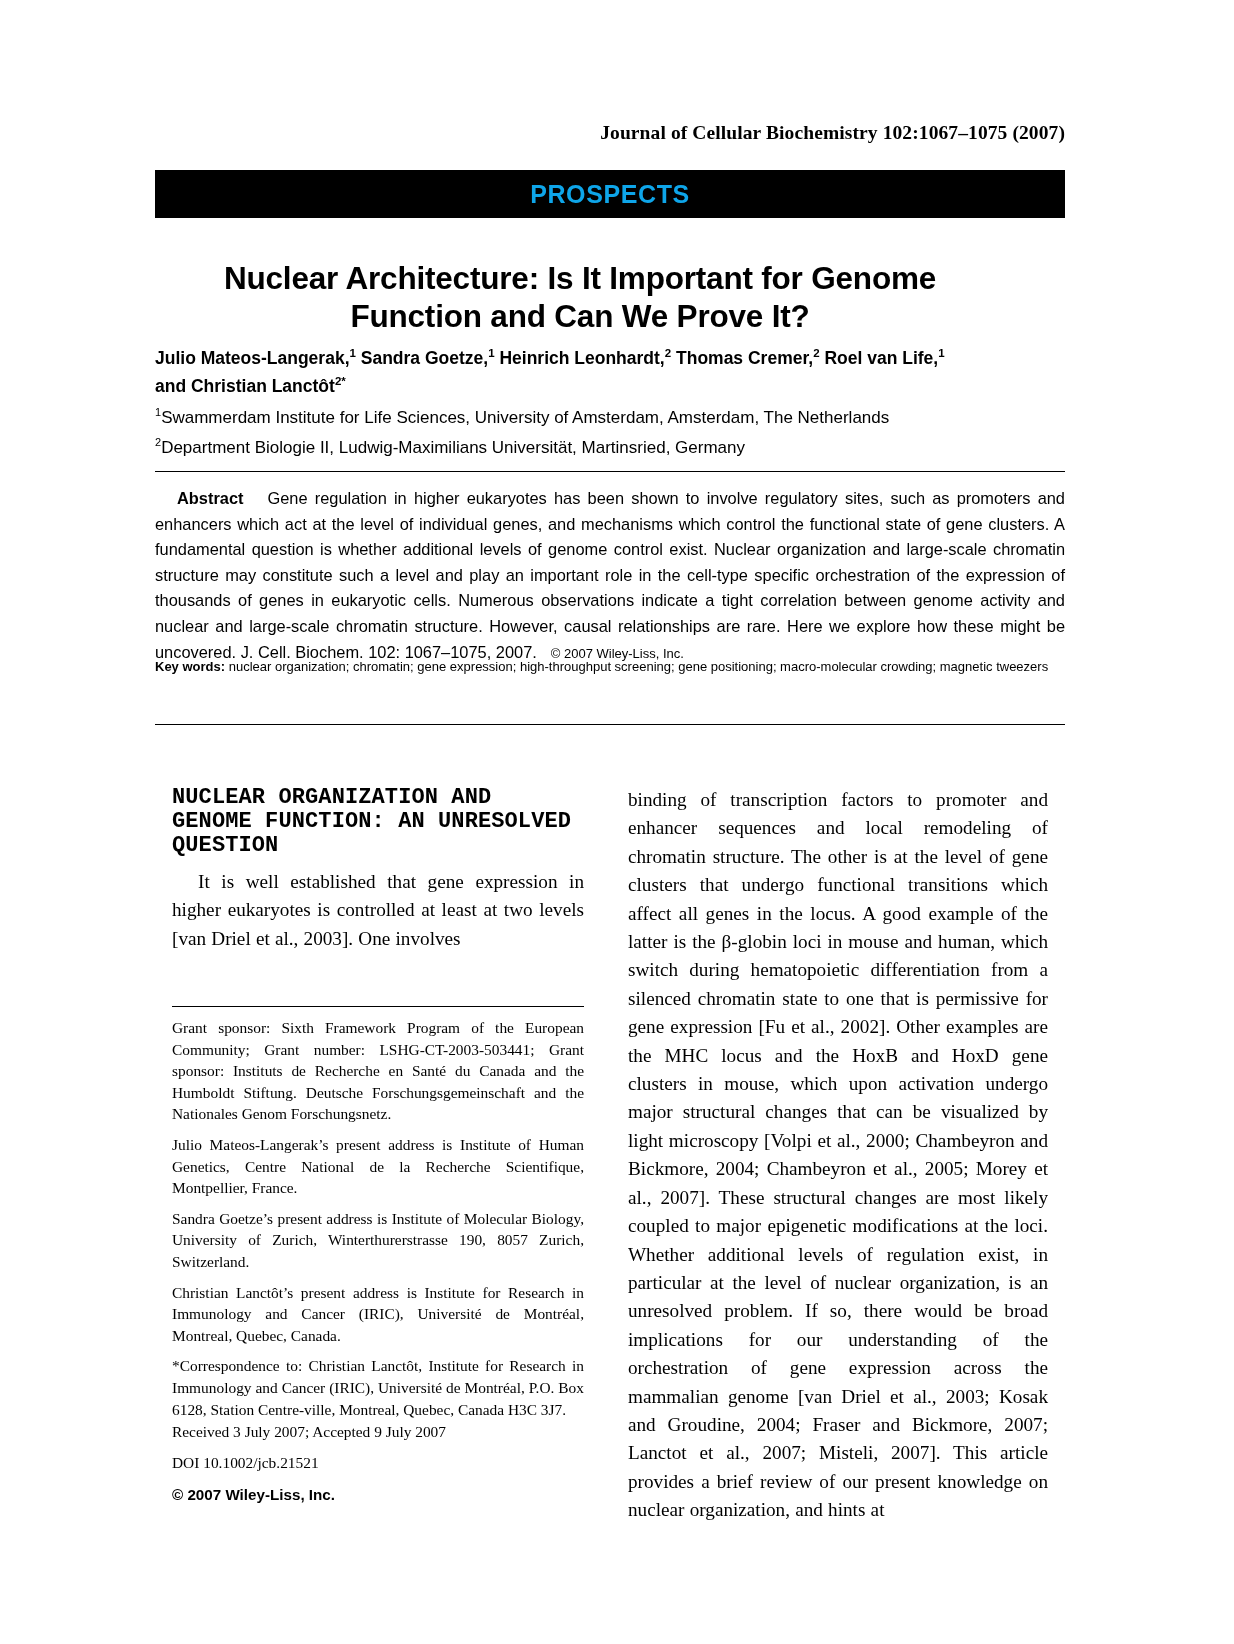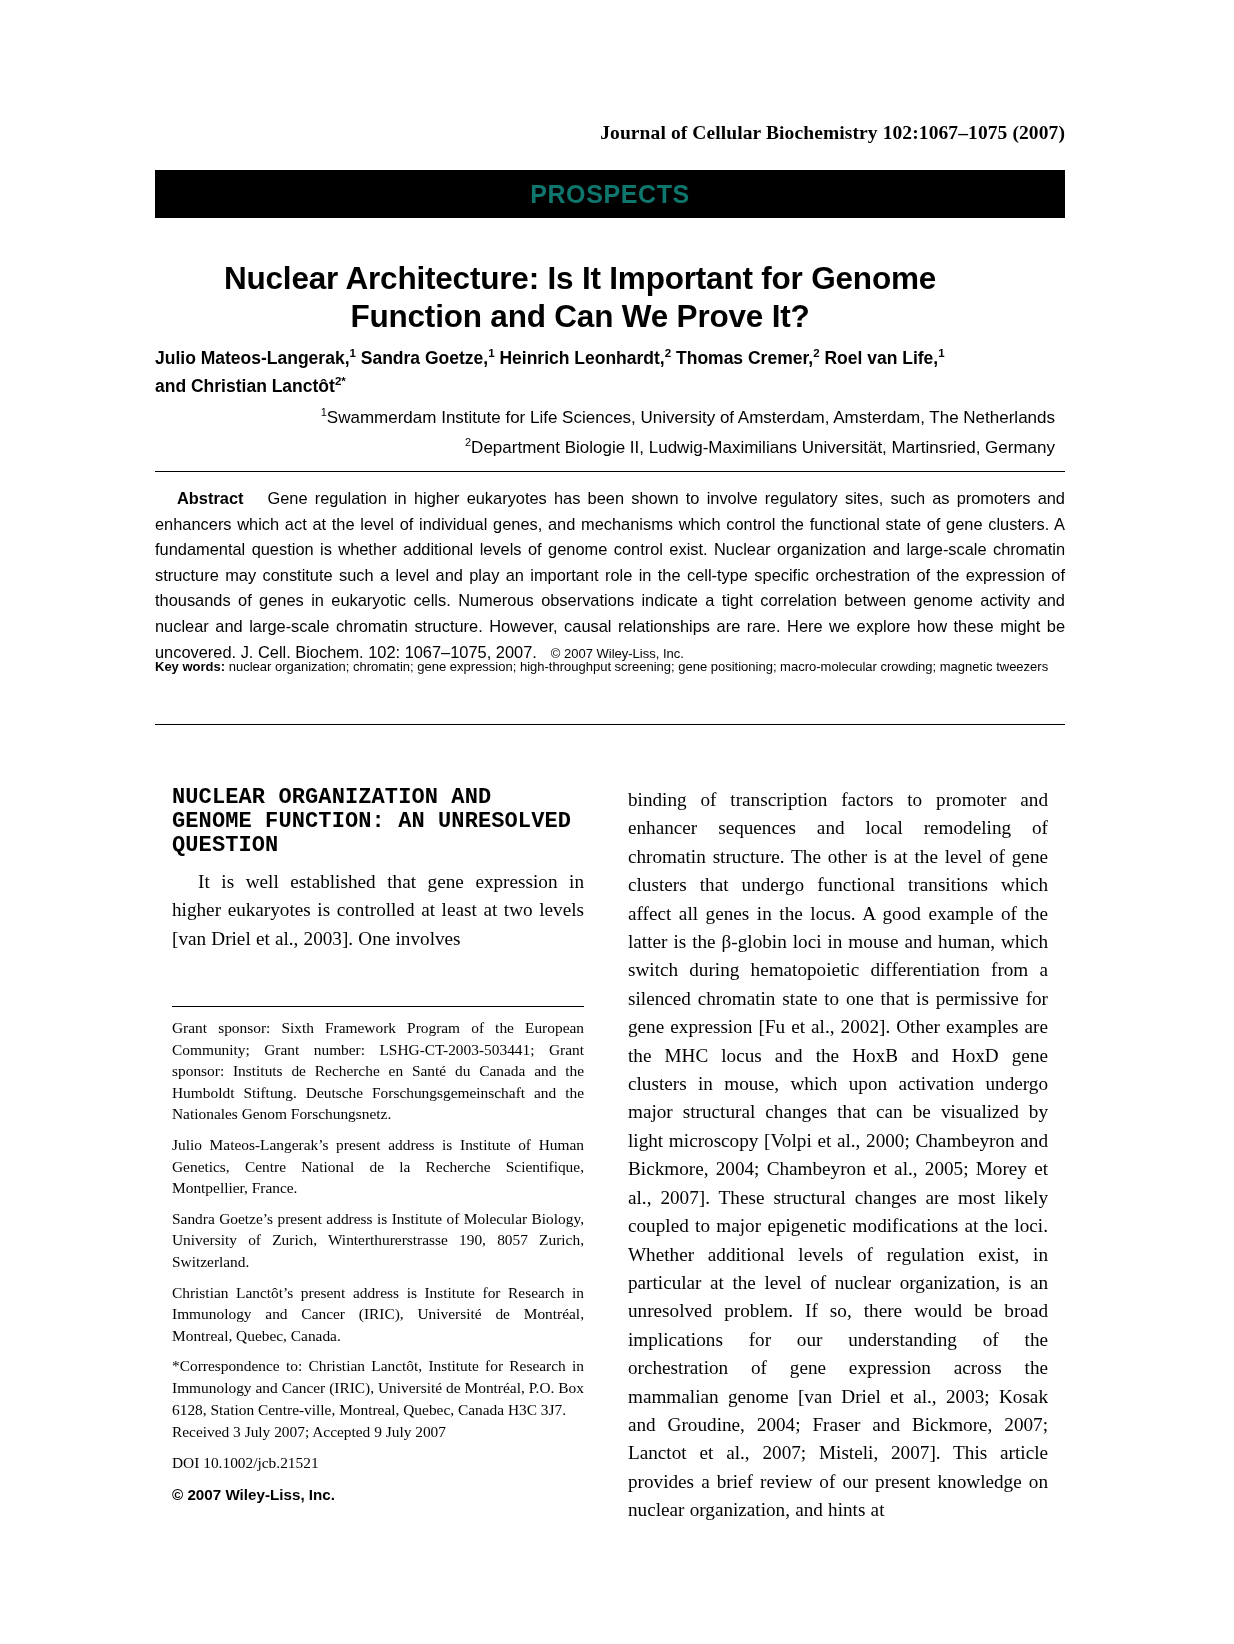--- a/index.html
+++ b/index.html
@@ -42,21 +42,21 @@
     top: 170px;
     left: 155px;
     width: 910px;
     height: 48px;
     background: #000000;
     display: flex;
     align-items: center;
     justify-content: center;
   }
   .banner-label {
-    color: #0f766e;
+    color: #0ea5e9;
     font-family: "Liberation Sans", sans-serif;
     font-weight: bold;
     font-size: 25px;
     letter-spacing: 0.6px;
   }
 
   
   .title {
     position: absolute;
     top: 238px;
@@ -85,21 +85,20 @@
 
   
   .affiliations {
     position: absolute;
     top: 400px;
     left: 155px;
     width: 900px;
     font-family: "Liberation Sans", sans-serif;
     font-size: 17px;
     line-height: 24px;
-    text-align: right;
   }
   .affiliations sup { font-size: 11px; vertical-align: super; }
 
   
   .rule {
     position: absolute;
     left: 155px;
     width: 910px;
     height: 1px;
     background: #000000;

